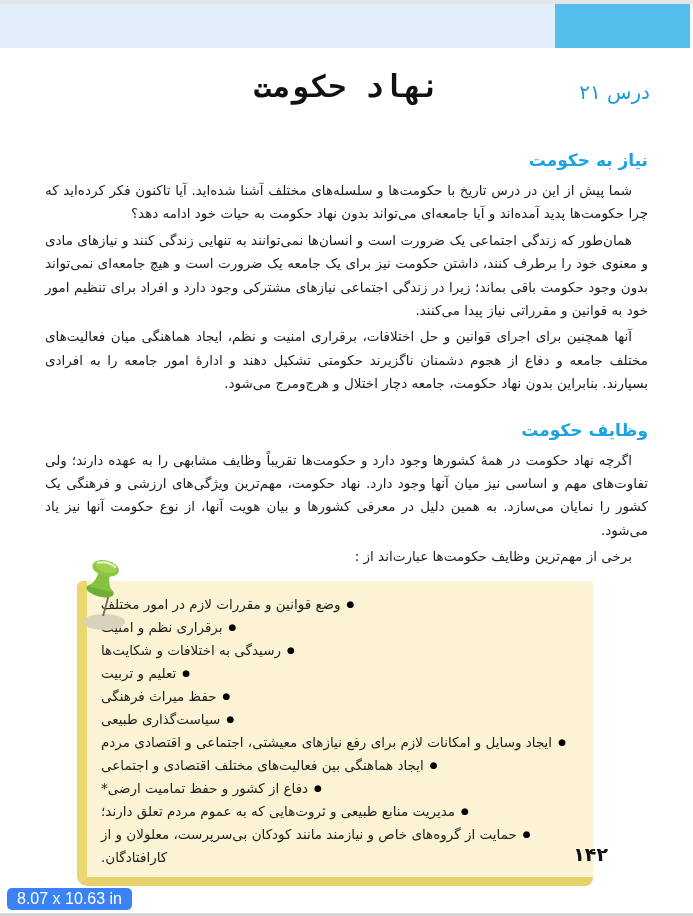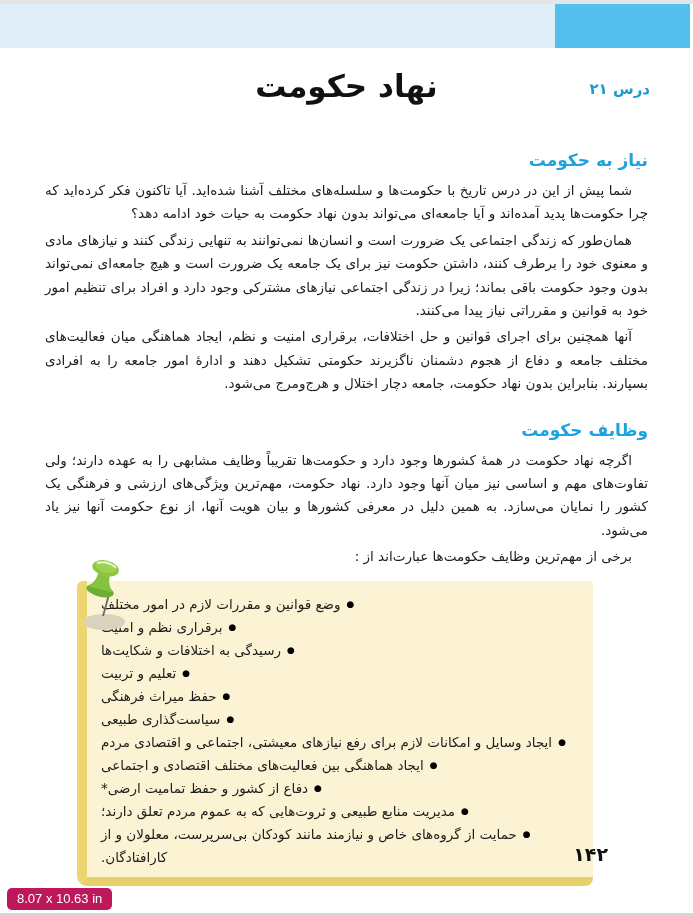--- a/index.html
+++ b/index.html
@@ -15,28 +15,28 @@
   
   .top-edge{position:absolute;top:0;left:0;width:693px;height:4px;background:#e2e6e9;}
 
   
   .header-bar{position:absolute;top:4px;left:0;width:690px;height:44px;background:#dfeef8;}
   .header-accent{position:absolute;top:0;right:0;width:135px;height:44px;background:#54bfec;}
 
   
   .lesson-label{
     position:absolute;top:80px;right:43px;
-    color:#1b9ad6;font-size:15px;font-weight:bold;
+    color:#1b9ad6;font-size:20px;font-weight:normal;
     direction:rtl;
   }
   .page-title{
     position:absolute;top:68px;left:0;width:100%;
     text-align:center;color:#111111;
     font-size:31px;font-weight:bold;
-    direction:rtl;letter-spacing:0;
+    direction:rtl;letter-spacing:0;font-family:Liberation Mono, monospace;
   }
 
   
   .content{
     position:absolute;top:148px;left:45px;right:45px;
     direction:rtl;
     color:#1d1d1b;
   }
   .section-heading{
     color:#1ea3df;font-size:17px;font-weight:bold;
@@ -86,23 +86,23 @@
   
   .page-number{
     position:absolute;top:843px;right:85px;
     font-size:19px;font-weight:bold;color:#111;
     direction:rtl;
   }
 
   
   .size-badge{
     position:absolute;left:7px;top:888px;
-    background:#be185d;color:#ffffff;
+    background:#3b82f6;color:#ffffff;
     font-family:"Liberation Sans",sans-serif;
-    font-size:13px;line-height:14px;
+    font-size:16px;line-height:14px;
     padding:4px 10px;border-radius:5px;
   }
 
   
   .bottom-edge{position:absolute;bottom:0;left:0;width:693px;height:3px;background:#d6d6d6;}
 </style>
 </head>
 <body>
 
 <div class="page">

